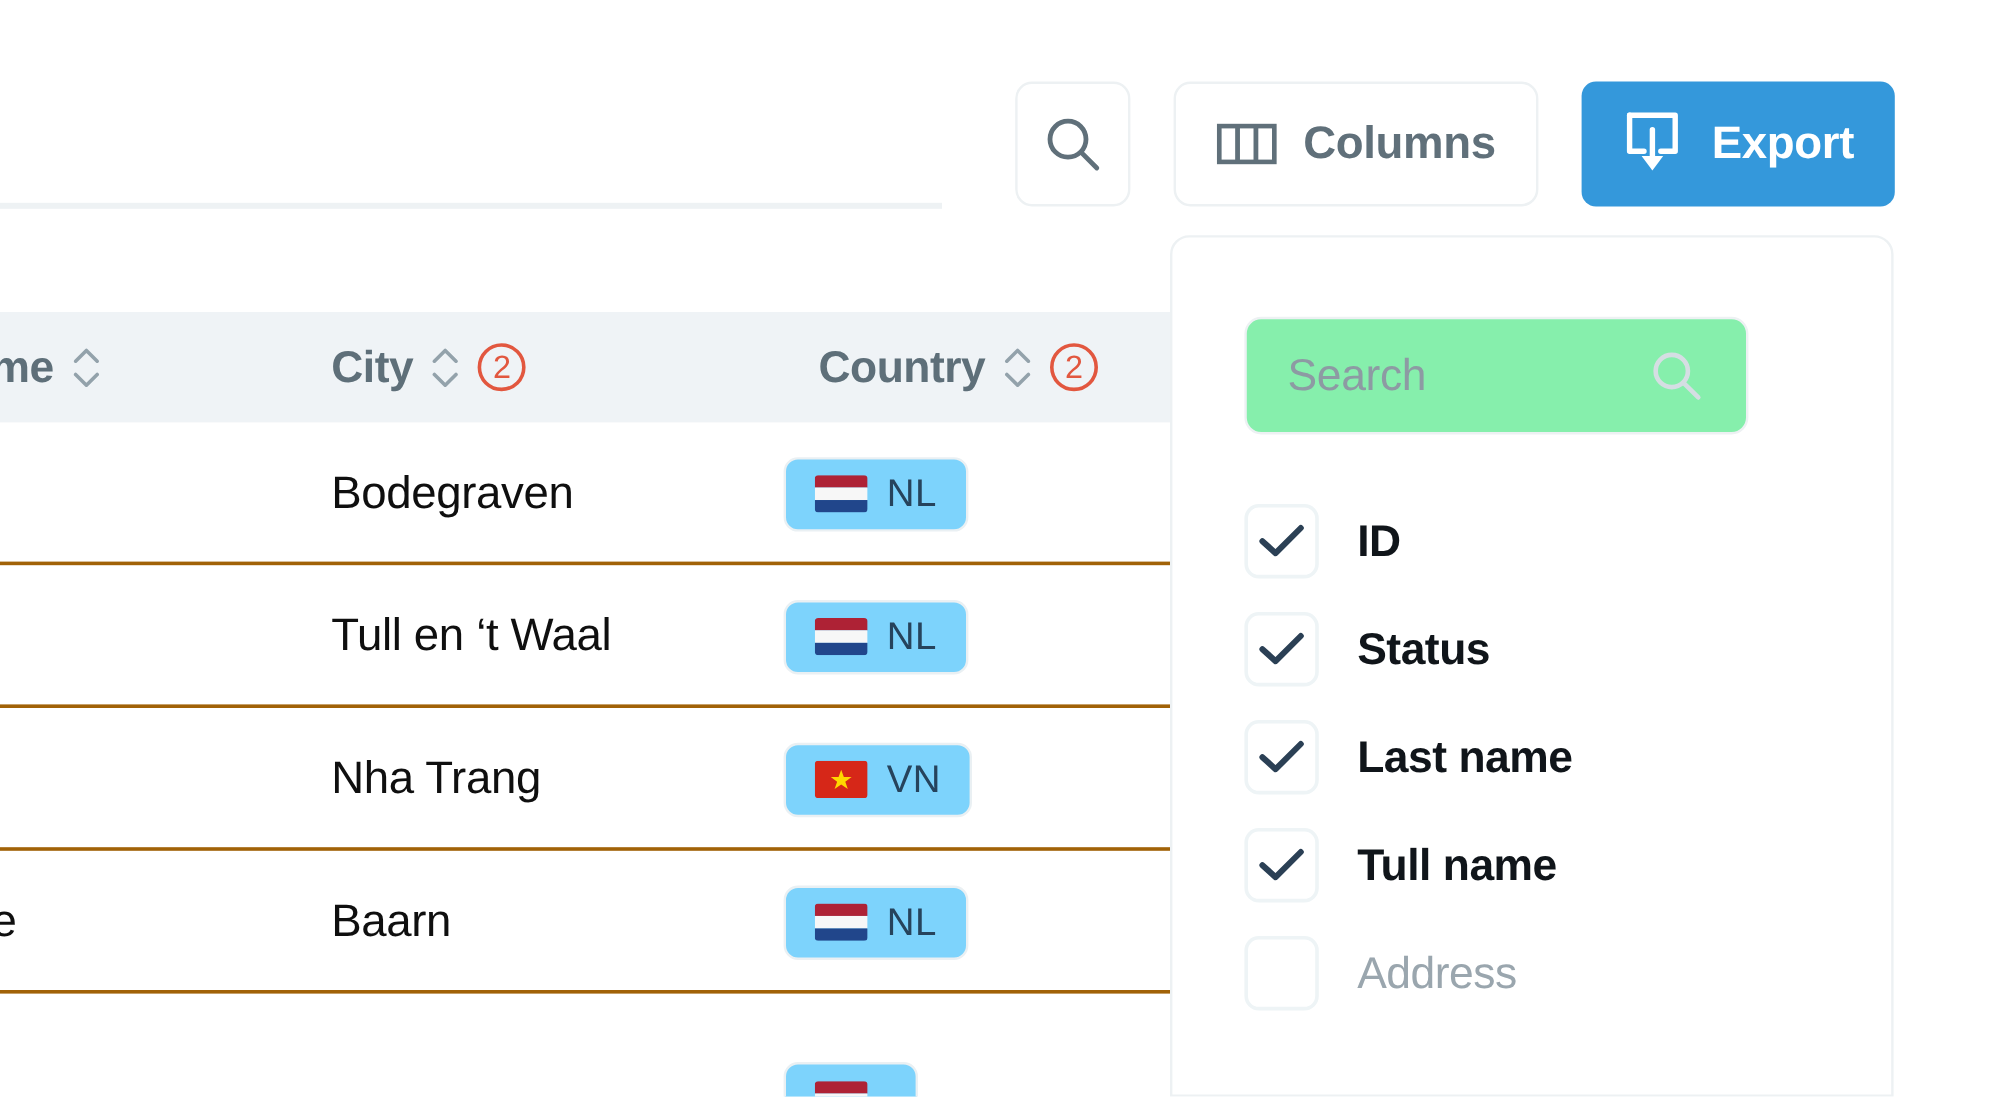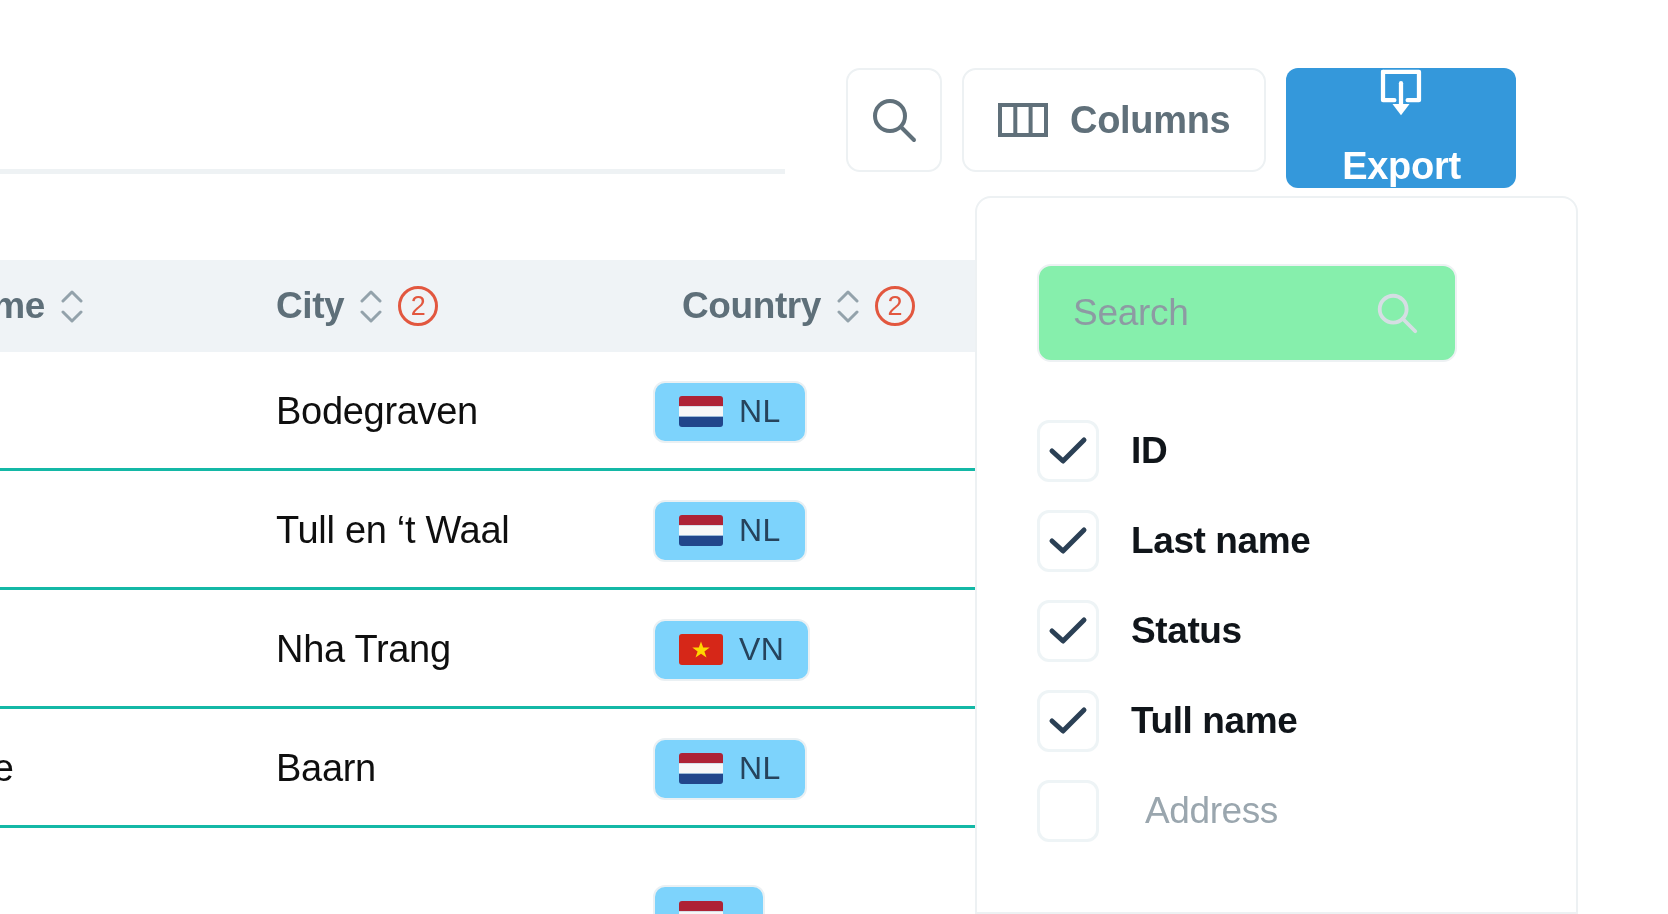--- a/index.html
+++ b/index.html
@@ -21,22 +21,22 @@
     background: #ffffff;
     overflow: hidden;
   }
 
   
   .toolbar {
     position: absolute;
     top: 68px;
     left: 846px;
     display: flex;
-    align-items: flex-start;
-    gap: 20px;
+    align-items: center;
+    gap: 36px;
     z-index: 5;
     border-radius: 22px;
   }
   .btn-search {
     width: 96px;
     height: 104px;
     border: 2px solid #edf1f3;
     border-radius: 14px;
     background: #ffffff;
     display: flex;
@@ -60,33 +60,32 @@
     cursor: pointer;
   }
   .btn-columns .lbl {
     font-size: 38px;
     font-weight: 700;
     color: #60707a;
     letter-spacing: -0.3px;
     white-space: nowrap;
   }
   .btn-export {
-    height: 120px;
+    height: 104px;
     min-width: 230px;
     padding: 0 34px;
     border: none;
     border-radius: 12px;
     background: #3498db;
     display: flex;
     align-items: center;
     justify-content: center;
     gap: 24px;
     box-sizing: border-box;
     cursor: pointer;
-    flex-direction: column;
   }
   .btn-export .lbl {
     font-size: 38px;
     font-weight: 700;
     color: #ffffff;
     letter-spacing: -0.3px;
     white-space: nowrap;
   }
 
   
@@ -150,21 +149,21 @@
     font-weight: 400;
     color: #e2573f;
     box-sizing: border-box;
   }
 
   .row {
     position: absolute;
     left: 0;
     width: 975px;
     height: 119px;
-    border-bottom: 3px solid #14b8a6;
+    border-bottom: 3px solid #a16207;
     box-sizing: border-box;
   }
   .cell {
     position: absolute;
     top: 0;
     height: 119px;
     display: flex;
     align-items: center;
   }
   .cell-text {
@@ -274,21 +273,20 @@
   .opt-label {
     font-size: 37px;
     font-weight: 700;
     color: #10151a;
     letter-spacing: -0.4px;
     white-space: nowrap;
   }
   .opt.off .opt-label {
     font-weight: 400;
     color: #9aa6ae;
-    margin-left: 14px;
   }
 </style>
 </head>
 <body>
 
 <div id="app">
 
   <div class="table">
 
     <div class="top-divider"></div>
@@ -472,30 +470,30 @@
         </span>
         <span class="opt-label">ID</span>
       </div>
 
       <div class="opt">
         <span class="cbox">
           <svg width="40" height="30" viewBox="0 0 40 30">
             <path d="M4 15 L15 25 L36 4" fill="none" stroke="#2b4055" stroke-width="5" stroke-linecap="round" stroke-linejoin="round"></path>
           </svg>
         </span>
-        <span class="opt-label">Last name</span>
+        <span class="opt-label">Status</span>
       </div>
 
       <div class="opt">
         <span class="cbox">
           <svg width="40" height="30" viewBox="0 0 40 30">
             <path d="M4 15 L15 25 L36 4" fill="none" stroke="#2b4055" stroke-width="5" stroke-linecap="round" stroke-linejoin="round"></path>
           </svg>
         </span>
-        <span class="opt-label">Status</span>
+        <span class="opt-label">Last name</span>
       </div>
 
       <div class="opt">
         <span class="cbox">
           <svg width="40" height="30" viewBox="0 0 40 30">
             <path d="M4 15 L15 25 L36 4" fill="none" stroke="#2b4055" stroke-width="5" stroke-linecap="round" stroke-linejoin="round"></path>
           </svg>
         </span>
         <span class="opt-label">Tull name</span>
       </div>

